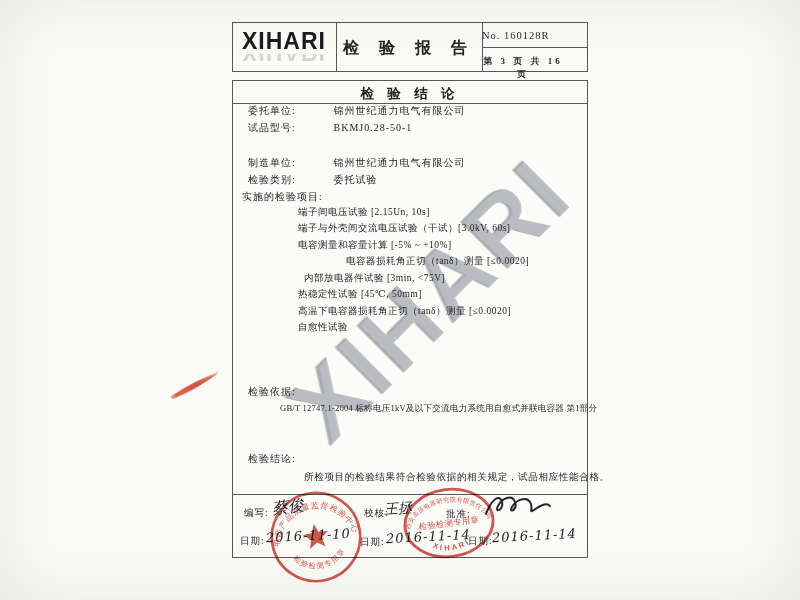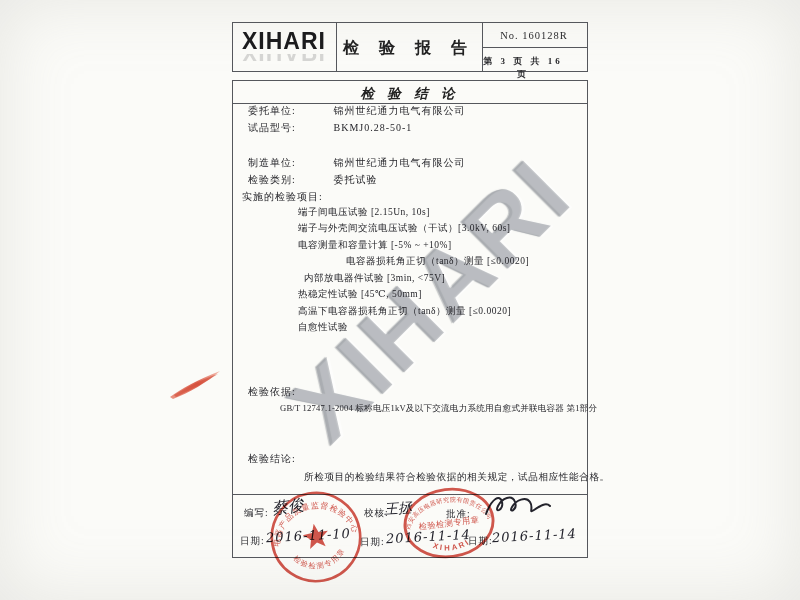--- a/index.html
+++ b/index.html
@@ -12,21 +12,21 @@
 
   
   .logo{font-family:"Liberation Sans","DejaVu Sans",sans-serif;font-weight:800;
         font-size:23px;letter-spacing:1px;color:#1b1b1d;line-height:1;}
   .logo-reflect{transform:scaleY(-1);opacity:.16;height:9px;overflow:hidden;margin-top:1px;}
   .report-title{font-size:16px;font-weight:700;letter-spacing:8px;color:#222;}
   .report-no{font-size:10.5px;letter-spacing:1px;color:#2b2b2e;}
   .page-line{font-size:9px;letter-spacing:3px;color:#2b2b2e;}
 
   
-  .sec-title{font-size:13.5px;font-weight:700;letter-spacing:5px;color:#222;text-align:center;width:356px;font-style:italic;}
+  .sec-title{font-size:13.5px;font-weight:700;letter-spacing:5px;color:#222;text-align:center;width:356px;}
   .frow{font-size:10px;color:#26262b;letter-spacing:1px;white-space:nowrap;}
   .frow .lab{display:inline-block;width:82px;}
   .item{font-size:9.5px;color:#26262b;letter-spacing:.5px;white-space:nowrap;}
   .heading{font-size:10px;color:#26262b;letter-spacing:1px;white-space:nowrap;}
   .smalltxt{font-size:8.6px;color:#26262b;letter-spacing:.2px;white-space:nowrap;}
   .conc{font-size:9.6px;color:#26262b;letter-spacing:.6px;white-space:nowrap;margin-left:32px;}
 
   
   .watermark{position:absolute;left:225px;top:105px;width:410px;height:390px;
              display:flex;align-items:center;justify-content:center;
@@ -62,21 +62,21 @@
   <div class="line" style="left:482px;top:22px;width:1px;height:50px;"></div>
   <div class="line" style="left:482px;top:47px;width:106px;height:1px;"></div>
 
   <div class="abs" style="left:232px;top:30px;width:104px;text-align:center;">
     <div class="logo">XIHARI</div>
     <div class="logo logo-reflect">XIHARI</div>
   </div>
 
   <div class="abs report-title" style="left:336px;top:38px;width:146px;text-align:center;">检 验 报 告</div>
 
-  <div class="abs report-no" style="left:482px;top:30px;width:104px;text-align:center;">No. 160128R</div>
+  <div class="abs report-no" style="left:482px;top:30px;width:104px;text-align:left;">No. 160128R</div>
 
   <div class="abs page-line" style="left:482px;top:55px;width:82px;text-align:center;font-weight:bold;">第 3 页 共 16 页</div>
 
   <div class="box" style="left:232px;top:80px;width:356px;height:478px;"></div>
   <div class="line" style="left:232px;top:103px;width:356px;height:1px;"></div>
   <div class="line" style="left:232px;top:494px;width:356px;height:1px;"></div>
 
   <div class="abs sec-title" style="left:232px;top:85px;">检 验 结 论</div>
 
   <div class="abs frow" style="left:248px;top:104px;">

